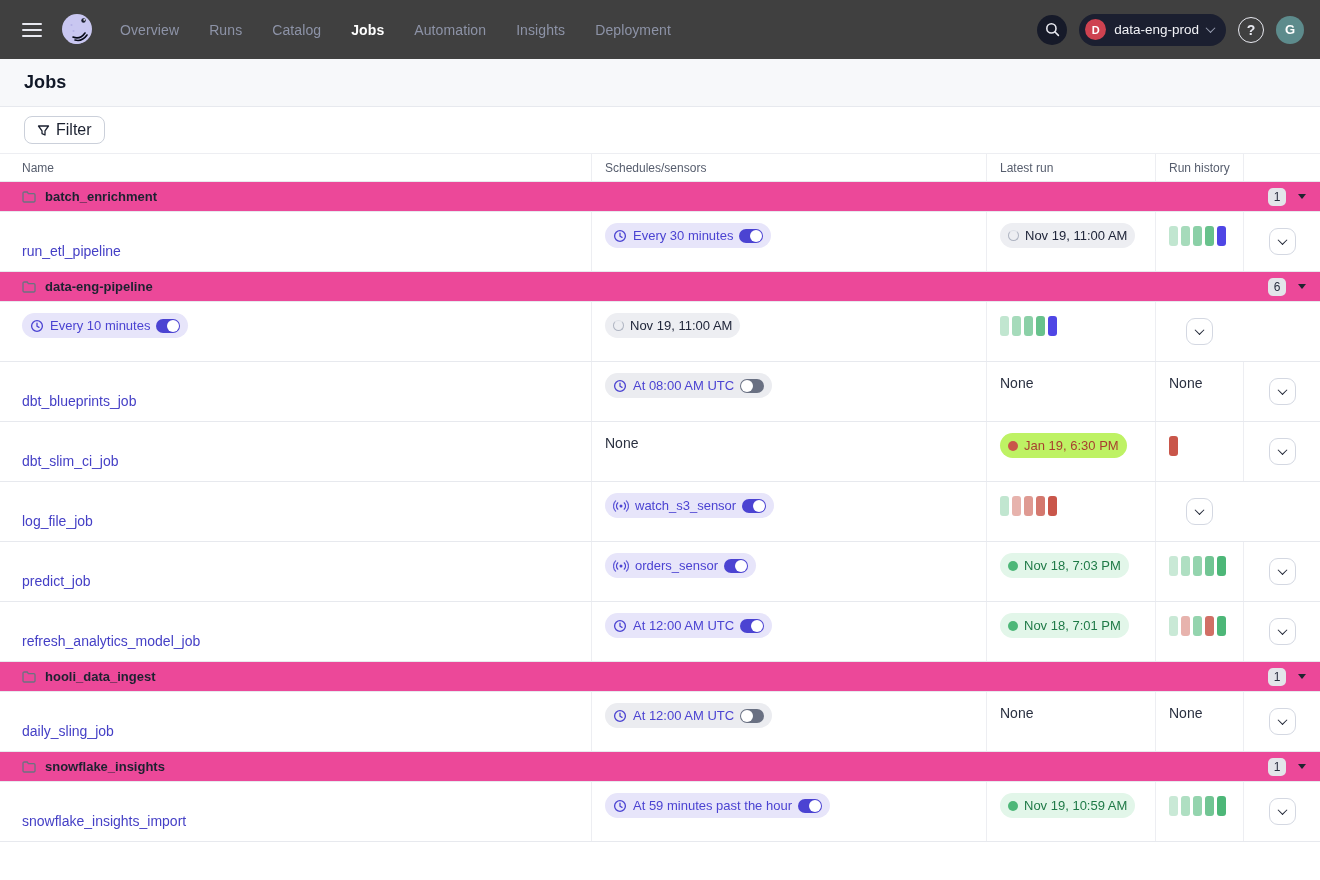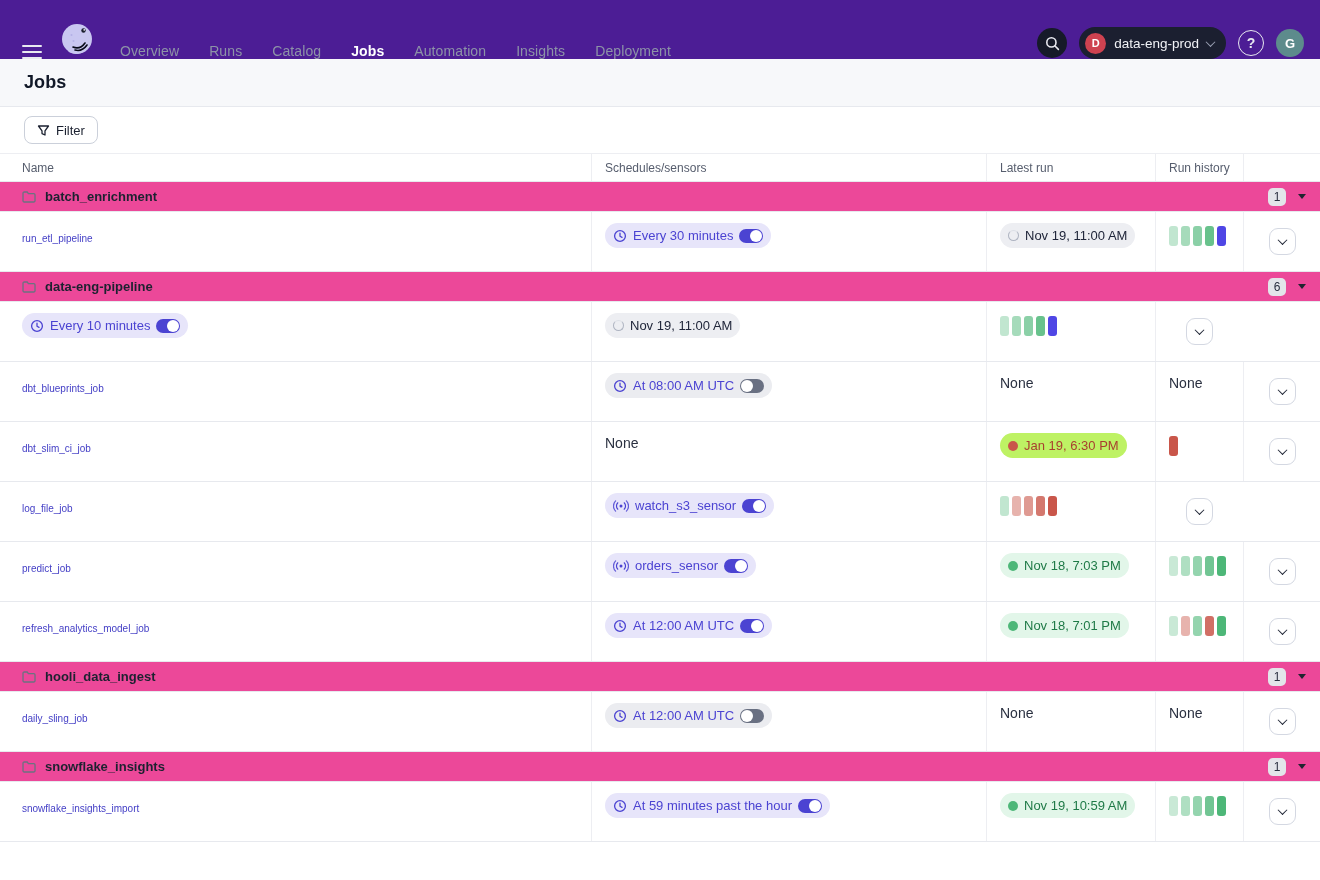--- a/index.html
+++ b/index.html
@@ -1,57 +1,57 @@
 <!DOCTYPE html>
 <html><head>
 <meta charset="utf-8">
 <style>
   * { margin:0; padding:0; box-sizing:border-box; }
   html,body { width:1320px; height:880px; background:#ffffff; font-family:"Liberation Sans", sans-serif; overflow:hidden; }
 
   
-  .topnav { height:59px; background:#4c1d95; display:flex; align-items:flex-end; padding:0 16px 0 16px; }
+  .topnav { height:59px; background:#404040; display:flex; align-items:center; padding:0 16px 0 16px; }
   .hamburger { width:20px; height:14px; display:flex; flex-direction:column; justify-content:space-between; cursor:pointer; margin-left:6px; }
   .hamburger span { height:2px; background:#E8E9F0; border-radius:1px; }
   .logo { margin-left:16px; margin-right:24px; width:38px; height:38px; }
   .navitems { display:flex; align-items:center; gap:30px; }
   .navitem { font-size:14px; color:#8D93A7; cursor:pointer; letter-spacing:.1px; }
   .navitem.active { color:#FFFFFF; font-weight:700; }
   .nav-right { margin-left:auto; display:flex; align-items:center; gap:12px; }
   .search-btn { width:30px; height:30px; border-radius:50%; background:#161A29; display:flex; align-items:center; justify-content:center; cursor:pointer; }
   .deploy-pill { height:32px; border-radius:16px; background:#1B1F30; display:flex; align-items:center; gap:8px; padding:0 12px 0 6px; cursor:pointer; }
   .deploy-dot { width:21px; height:21px; border-radius:50%; background:#CE4250; color:#fff; font-size:11px; font-weight:700; display:flex; align-items:center; justify-content:center; }
   .deploy-name { color:#F2F3F7; font-size:13.5px; }
   .chev-sm { width:7px; height:7px; border-right:1.5px solid #9AA0B3; border-bottom:1.5px solid #9AA0B3; transform:rotate(45deg) translate(-1px,-1px); }
   .help-btn { width:26px; height:26px; border-radius:50%; border:1.6px solid #E8E9F0; color:#E8E9F0; font-size:14px; font-weight:700; display:flex; align-items:center; justify-content:center; cursor:pointer; }
   .avatar { width:28px; height:28px; border-radius:50%; background:#5D8B8C; color:#fff; font-size:13px; font-weight:600; display:flex; align-items:center; justify-content:center; cursor:pointer; }
 
   
   .pagehead { height:48px; background:#F7F8FA; border-bottom:1px solid #E7E9EE; display:flex; align-items:center; padding:0 24px; }
   .pagehead h1 { font-size:18px; font-weight:700; color:#111827; letter-spacing:.1px; }
 
   .filterbar { height:46px; background:#fff; display:flex; align-items:center; padding:0 24px; }
-  .filter-btn { height:28px; border:1px solid #CBD0DA; border-radius:8px; background:#fff; display:inline-flex; align-items:center; gap:6px; padding:0 12px; font-size:13px; color:#1B2130; cursor:pointer; }
+  .filter-btn { height:28px; border:1px solid #CBD0DA; border-radius:8px; background:#fff; display:inline-flex; align-items:center; gap:6px; padding:0 12px; font-size:16px; color:#1B2130; cursor:pointer; }
 
   
   .grid-cols { display:grid; grid-template-columns:591px 395px 169px 88px 77px; }
   .thead { height:29px; border-top:1px solid #EDEEF2; border-bottom:1px solid #E7E9EE; }
   .thead .th { font-size:12px; color:#565D6D; display:flex; align-items:center; padding-left:22px; }
   .thead .th + .th { border-left:1px solid #EDEEF2; padding-left:13px; }
 
   .grouprow { height:30px; background:#ec4899; border-bottom:1px solid #E7E9EE; display:flex; align-items:center; padding:0 14px 0 22px; }
   .groupname { font-size:13px; font-weight:700; color:#1C2230; margin-left:9px; }
   .group-right { margin-left:auto; display:flex; align-items:center; gap:12px; }
   .count-badge { min-width:18px; height:18px; padding:0 5px; background:#E3E5EA; border-radius:5px; font-size:12px; color:#2A3040; display:flex; align-items:center; justify-content:center; }
   .caret-down { width:0; height:0; border-left:4px solid transparent; border-right:4px solid transparent; border-top:5px solid #20242F; cursor:pointer; }
 
   .jobrow { height:60px; border-bottom:1px solid #E7E9EE; }
   .jobrow .cell { padding-top:11px; padding-left:22px; }
   .jobrow .cell + .cell { border-left:1px solid #EDEEF2; padding-left:13px; }
-  .jobname { font-size:10px; color:#4540C6; text-decoration:none; cursor:pointer; display:inline-block; margin-top:10px; }
+  .jobname { font-size:14px; color:#4540C6; text-decoration:none; cursor:pointer; display:inline-block; margin-top:20px; }
   .none-txt { font-size:14px; color:#2A3040; display:inline-block; margin-top:2px; }
 
   .pill { display:inline-flex; align-items:center; gap:6px; height:25px; padding:0 8px; border-radius:13px; font-size:13px; white-space:nowrap; }
   .pill.sched-on  { background:#E7E5FA; color:#4B43D2; }
   .pill.sched-off { background:#EBECF0; color:#4B43D2; }
   .pill.run-neutral { background:#EDEEF2; color:#20263A; }
   .pill.run-fail    { background:#bef264; color:#A8402F; }
   .pill.run-success { background:#E2F6E9; color:#1F7A47; }
 
   .toggle { width:24px; height:14px; border-radius:7px; position:relative; display:inline-block; flex:0 0 auto; cursor:pointer; }

